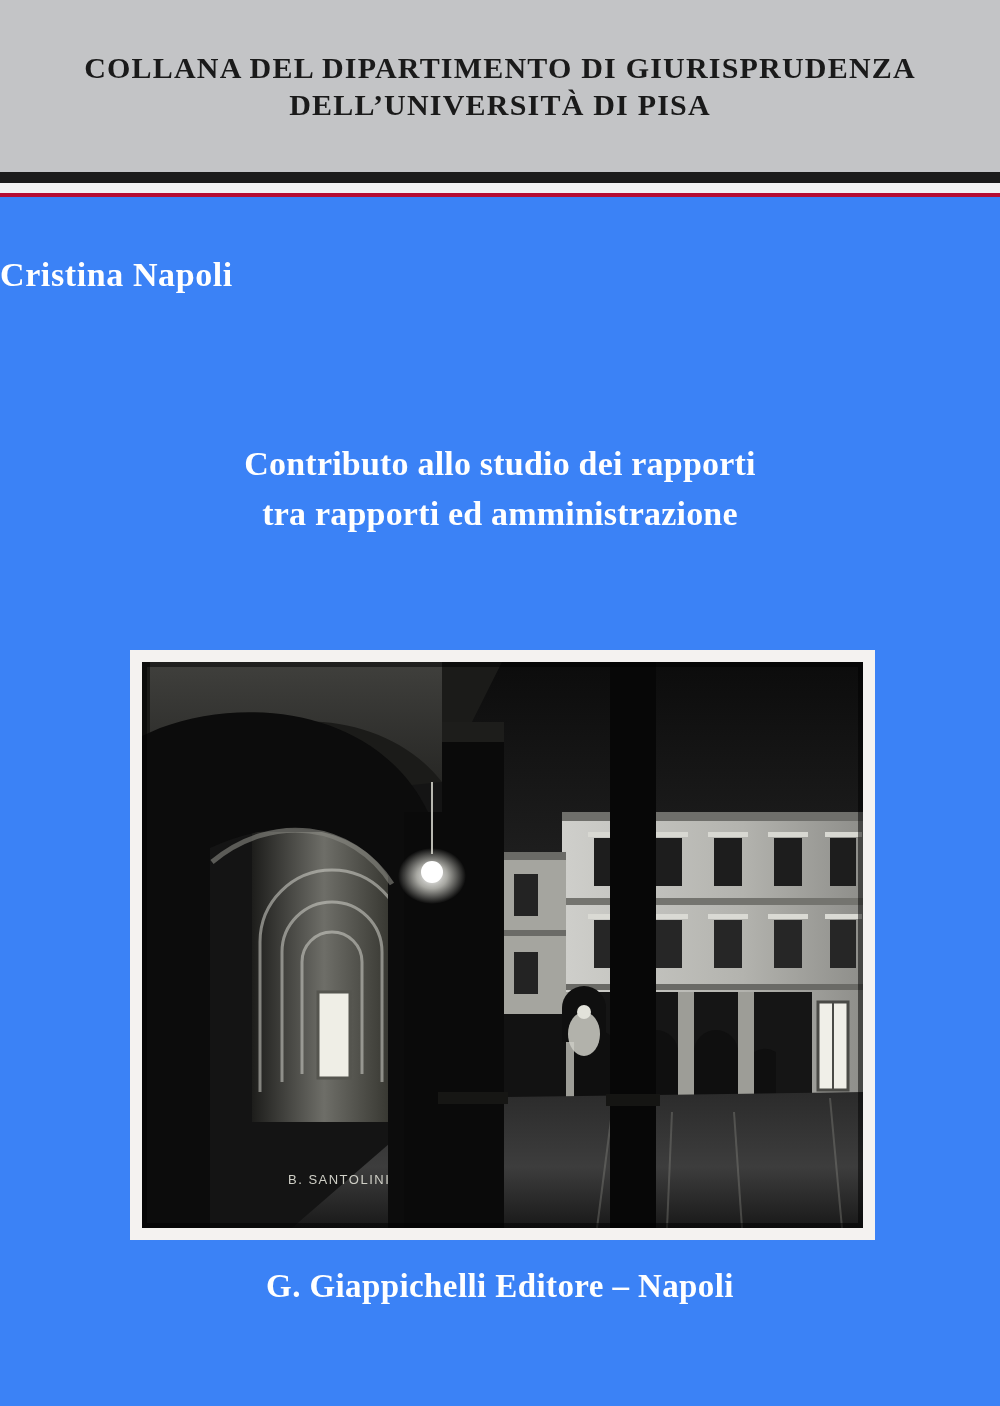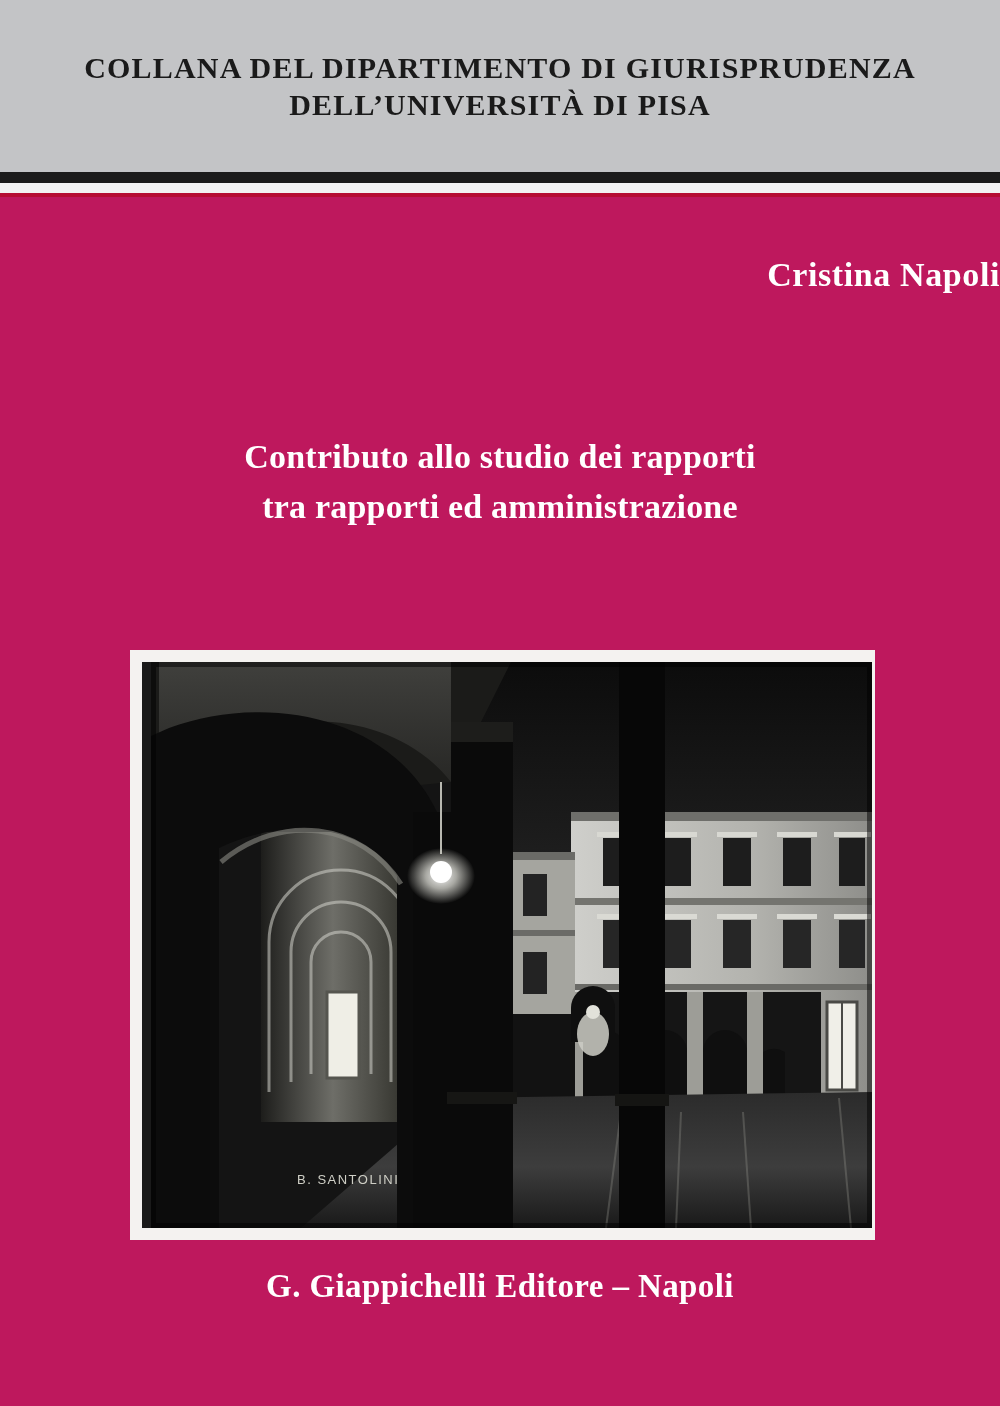--- a/index.html
+++ b/index.html
@@ -7,21 +7,21 @@
     padding: 0;
     background: #ffffff;
   }
   body {
     font-family: "Liberation Serif", serif;
   }
   .cover {
     position: relative;
     width: 1000px;
     height: 1406px;
-    background: #be185d;
+    background: #3b82f6;
     overflow: hidden;
   }
 
   
   .series-band {
     position: absolute;
     left: 0;
     top: 0;
     width: 1000px;
     height: 172px;
@@ -66,21 +66,21 @@
     height: 4px;
     background: #b50d33;
   }
 
   
   .author {
     position: absolute;
     left: 0;
     top: 256px;
     width: 1000px;
-    text-align: right;
+    text-align: left;
     color: #ffffff;
     font-size: 34px;
     font-weight: bold;
     font-family: "Liberation Serif", serif;
     letter-spacing: 0.6px;
   }
 
   
   .title-block {
     position: absolute;
@@ -94,21 +94,21 @@
     font-size: 49px;
     font-weight: bold;
     letter-spacing: 0.5px;
     line-height: 1.1;
     white-space: nowrap;
   }
   .main-title .ital {
     font-style: italic;
   }
   .subtitle {
-    margin-top: 14px;
+    margin-top: 21px;
     font-size: 34px;
     font-weight: bold;
     line-height: 1.48;
     letter-spacing: 0.2px;
   }
 
   
   .illustration-frame {
     position: absolute;
     left: 130px;
@@ -118,21 +118,20 @@
     background: #f4f2f0;
     padding: 12px;
     box-sizing: border-box;
   }
   .illustration {
     position: relative;
     width: 100%;
     height: 100%;
     background: #1a1a1a;
     overflow: hidden;
-    padding-left: 9px;
   }
   .illo-svg {
     display: block;
     width: 100%;
     height: 100%;
   }
 
   
   .publisher {
     position: absolute;

